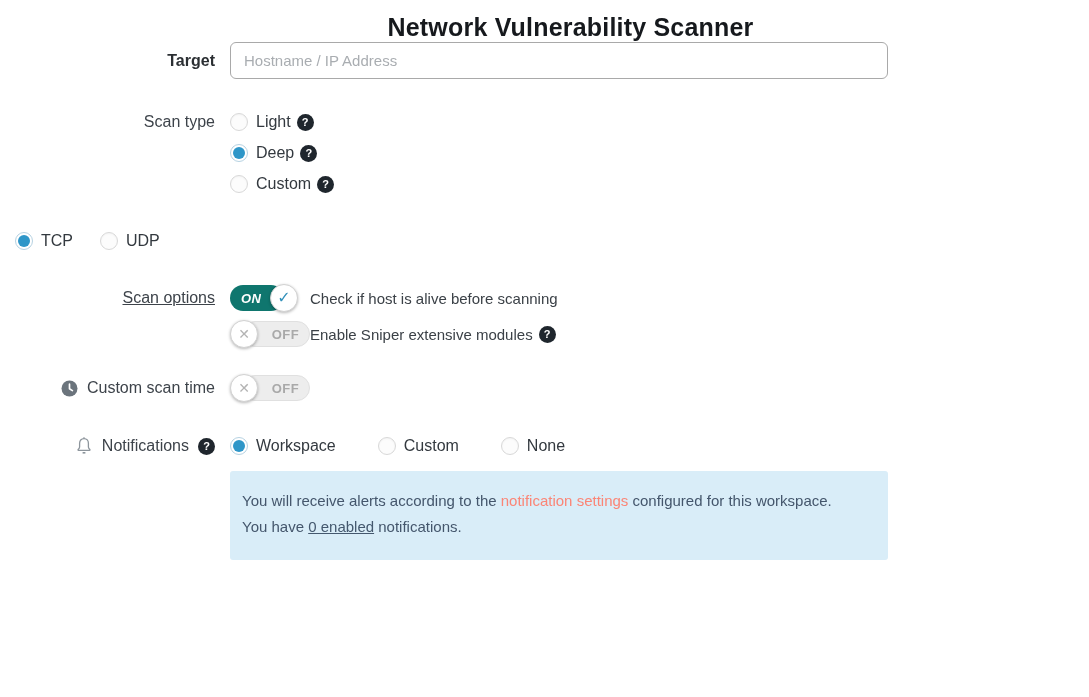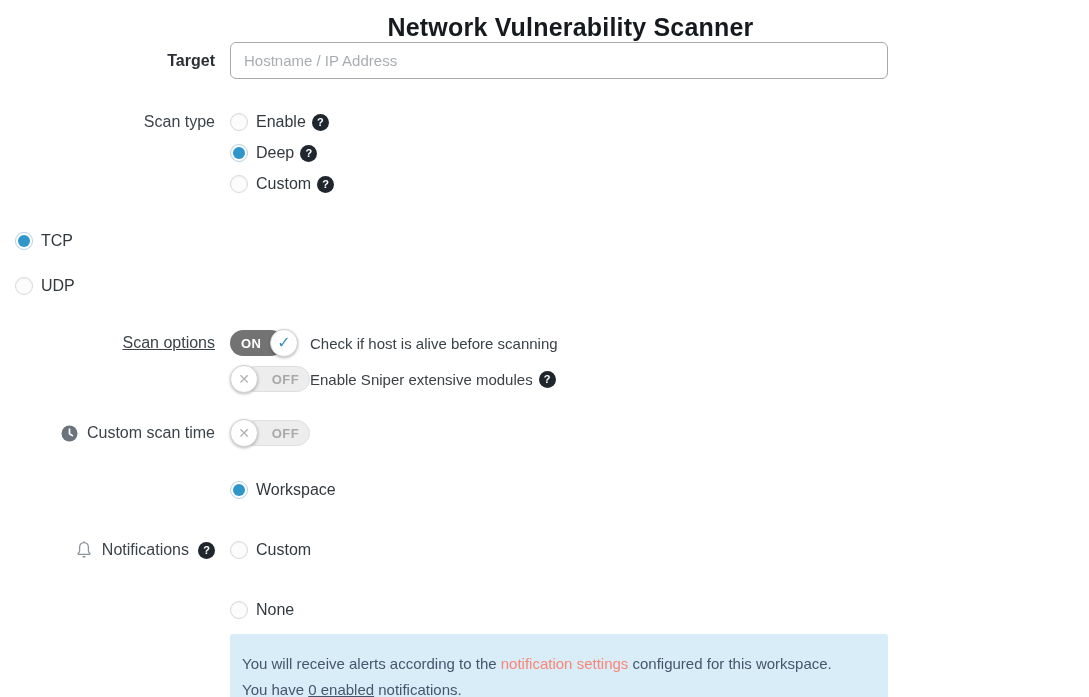--- a/index.html
+++ b/index.html
@@ -53,21 +53,21 @@
     border: 1px solid #a9a9a9; border-radius: 6px;
     padding: 0 13px;
     font-size: 15px; color: #333;
     font-family: "Liberation Sans", "DejaVu Sans", sans-serif;
     outline: none;
   }
   .text-input::placeholder { color: #a9adb1; }
 
   
   .radio-stack { display: flex; flex-direction: column; gap: 13px; }
-  .radio-inline { display: flex; gap: 27px; flex-direction: column; }
+  .radio-inline { display: flex; gap: 27px; }
   .radio-inline.wide { gap: 42px; }
   .radio-option { display: flex; align-items: center; height: 18px; cursor: pointer; }
   .radio {
     width: 18px; height: 18px; border-radius: 50%;
     background: #fcfcfc;
     border: 1px solid #d8d8d8;
     flex-shrink: 0;
     box-shadow: inset 0 1px 2px rgba(0,0,0,0.04);
   }
   .radio.selected {
@@ -104,22 +104,23 @@
     margin-right: 12px;
   }
   .toggle .pill {
     position: absolute; top: 1px;
     height: 26px; border-radius: 13px;
     display: flex; align-items: center;
     font-size: 13px; font-weight: bold; letter-spacing: 0.4px;
   }
   .toggle.on .pill {
     left: 0; width: 54px;
-    background: #737373; color: #fff;
+    background: #0f766e; color: #fff;
     padding-left: 11px;
+    font-style: italic;
   }
   .toggle.off .pill {
     left: 12px; width: 68px;
     background: #ededed; border: 1px solid #e0e0e0;
     color: #a9a9a9;
     justify-content: flex-end; padding-right: 10px;
   }
   .knob {
     position: absolute; top: 0;
     width: 28px; height: 28px; border-radius: 50%;
@@ -162,21 +163,21 @@
       <div class="control-col">
         <input class="text-input" type="text" placeholder="Hostname / IP Address" style="">
       </div>
     </div>
 
     <div class="row row-scan-type top">
       <div class="label-col">Scan type</div>
       <div class="control-col radio-stack">
         <div class="radio-option">
           <span class="radio"></span>
-          <span class="radio-label">Enable</span>
+          <span class="radio-label">Light</span>
           <span class="help-icon">?</span>
         </div>
         <div class="radio-option">
           <span class="radio selected"></span>
           <span class="radio-label">Deep</span>
           <span class="help-icon">?</span>
         </div>
         <div class="radio-option">
           <span class="radio"></span>
           <span class="radio-label">Custom</span>

